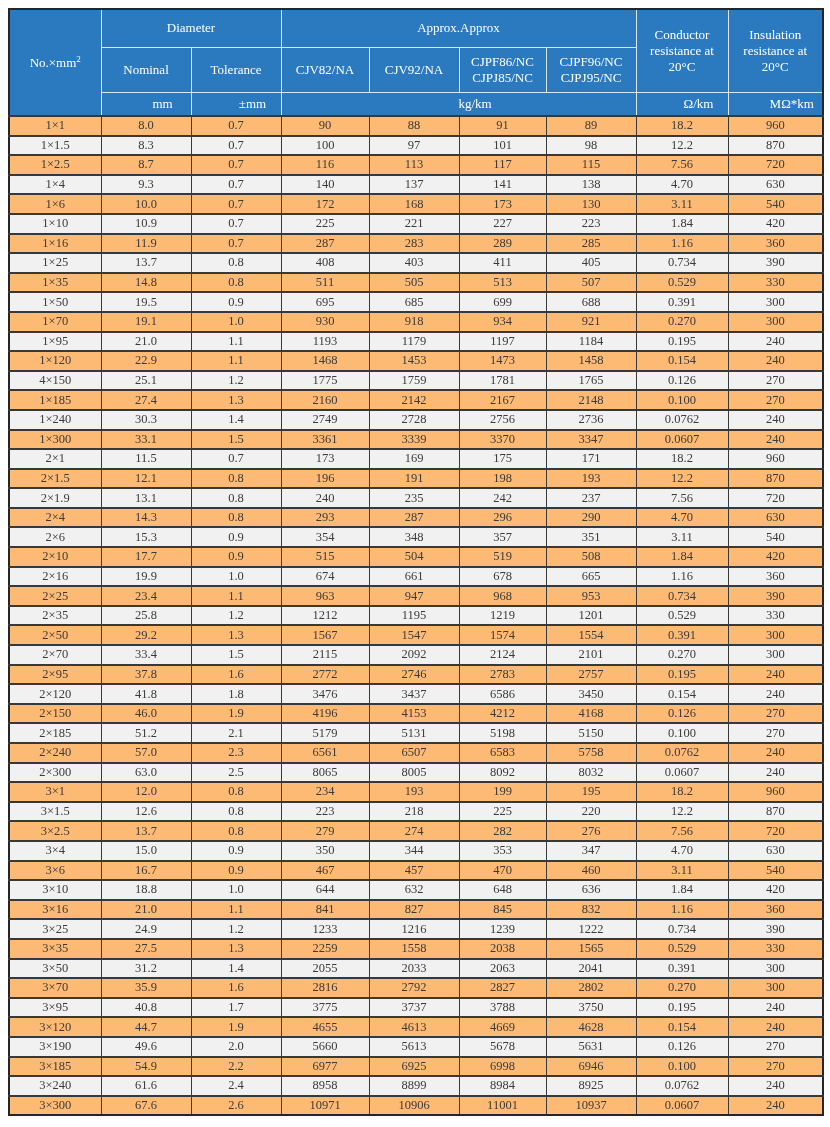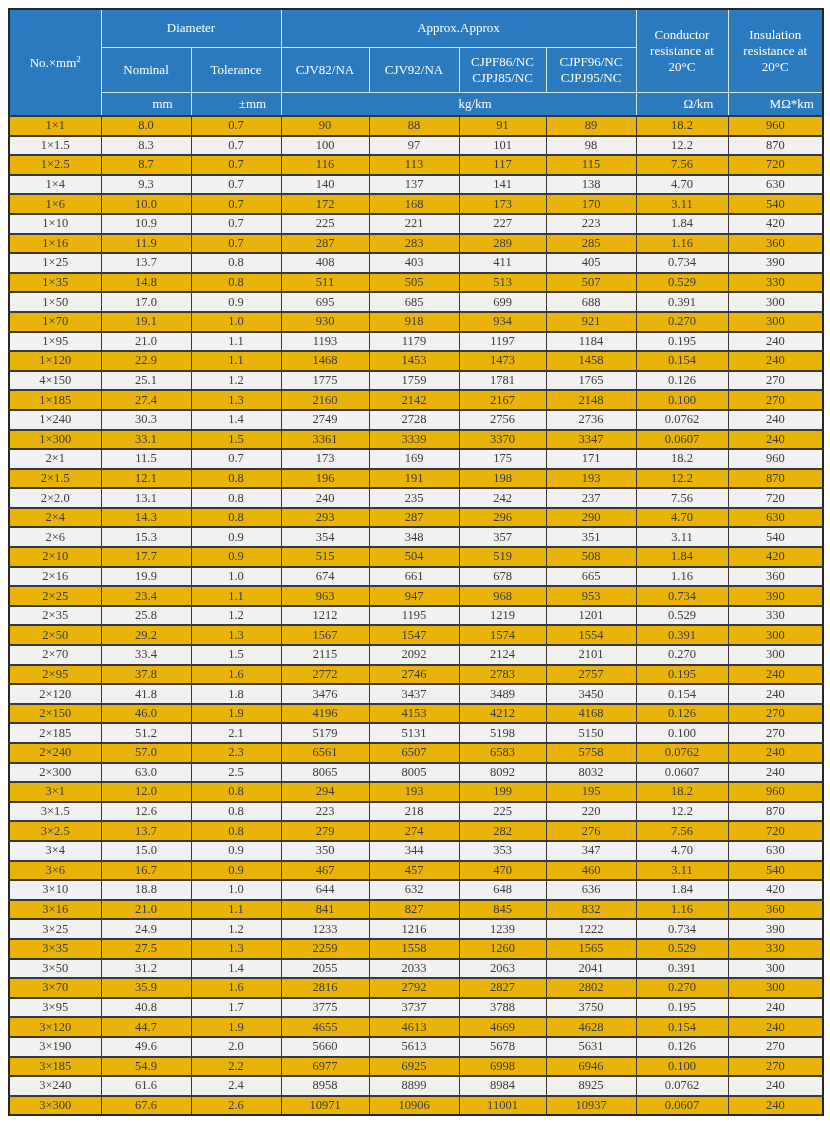--- a/index.html
+++ b/index.html
@@ -45,21 +45,21 @@
     vertical-align: middle;
     font-size: 12.5px;
     color: #3b3b3b;
     height: 17.6px;
     padding: 0 2px;
     border-left: 1px solid #3a3a3a;
     border-right: 1px solid #3a3a3a;
     white-space: nowrap;
     overflow: hidden;
   }
-  tbody tr { border-top: 2px solid #383838; background: #eab308; }
+  tbody tr { border-top: 2px solid #383838; background: #fdba74; }
   tbody tr:nth-child(even) { background: #f1f1f1; }
 </style>
 </head>
 <body>
 
 <div class="page">
   <table class="spec-table">
     <colgroup>
       <col style="width:92px">
         <col style="width:90px">
@@ -140,21 +140,21 @@
           <td>4.70</td>
           <td>630</td>
         </tr>
         <tr>
           <td>1×6</td>
           <td>10.0</td>
           <td>0.7</td>
           <td>172</td>
           <td>168</td>
           <td>173</td>
-          <td>170</td>
+          <td>130</td>
           <td>3.11</td>
           <td>540</td>
         </tr>
         <tr>
           <td>1×10</td>
           <td>10.9</td>
           <td>0.7</td>
           <td>225</td>
           <td>221</td>
           <td>227</td>
@@ -190,21 +190,21 @@
           <td>0.8</td>
           <td>511</td>
           <td>505</td>
           <td>513</td>
           <td>507</td>
           <td>0.529</td>
           <td>330</td>
         </tr>
         <tr>
           <td>1×50</td>
-          <td>17.0</td>
+          <td>19.5</td>
           <td>0.9</td>
           <td>695</td>
           <td>685</td>
           <td>699</td>
           <td>688</td>
           <td>0.391</td>
           <td>300</td>
         </tr>
         <tr>
           <td>1×70</td>
@@ -299,21 +299,21 @@
           <td>12.1</td>
           <td>0.8</td>
           <td>196</td>
           <td>191</td>
           <td>198</td>
           <td>193</td>
           <td>12.2</td>
           <td>870</td>
         </tr>
         <tr>
-          <td>2×2.0</td>
+          <td>2×1.9</td>
           <td>13.1</td>
           <td>0.8</td>
           <td>240</td>
           <td>235</td>
           <td>242</td>
           <td>237</td>
           <td>7.56</td>
           <td>720</td>
         </tr>
         <tr>
@@ -414,21 +414,21 @@
           <td>2757</td>
           <td>0.195</td>
           <td>240</td>
         </tr>
         <tr>
           <td>2×120</td>
           <td>41.8</td>
           <td>1.8</td>
           <td>3476</td>
           <td>3437</td>
-          <td>3489</td>
+          <td>6586</td>
           <td>3450</td>
           <td>0.154</td>
           <td>240</td>
         </tr>
         <tr>
           <td>2×150</td>
           <td>46.0</td>
           <td>1.9</td>
           <td>4196</td>
           <td>4153</td>
@@ -467,21 +467,21 @@
           <td>8005</td>
           <td>8092</td>
           <td>8032</td>
           <td>0.0607</td>
           <td>240</td>
         </tr>
         <tr>
           <td>3×1</td>
           <td>12.0</td>
           <td>0.8</td>
-          <td>294</td>
+          <td>234</td>
           <td>193</td>
           <td>199</td>
           <td>195</td>
           <td>18.2</td>
           <td>960</td>
         </tr>
         <tr>
           <td>3×1.5</td>
           <td>12.6</td>
           <td>0.8</td>
@@ -557,21 +557,21 @@
           <td>1222</td>
           <td>0.734</td>
           <td>390</td>
         </tr>
         <tr>
           <td>3×35</td>
           <td>27.5</td>
           <td>1.3</td>
           <td>2259</td>
           <td>1558</td>
-          <td>1260</td>
+          <td>2038</td>
           <td>1565</td>
           <td>0.529</td>
           <td>330</td>
         </tr>
         <tr>
           <td>3×50</td>
           <td>31.2</td>
           <td>1.4</td>
           <td>2055</td>
           <td>2033</td>

